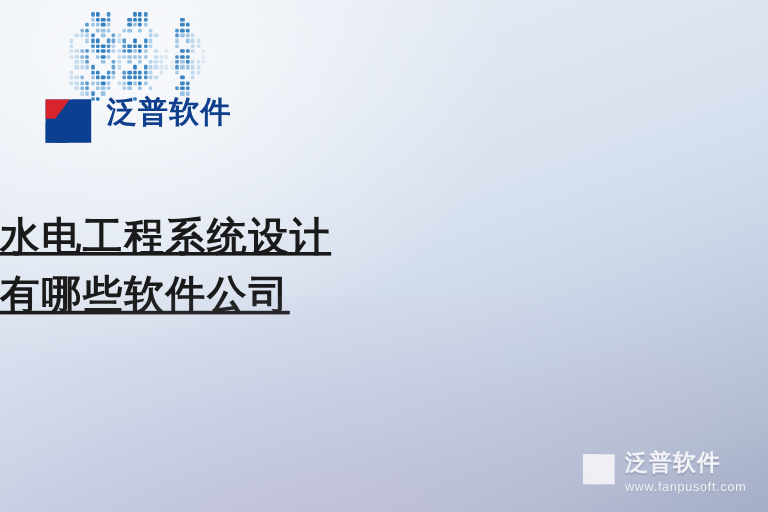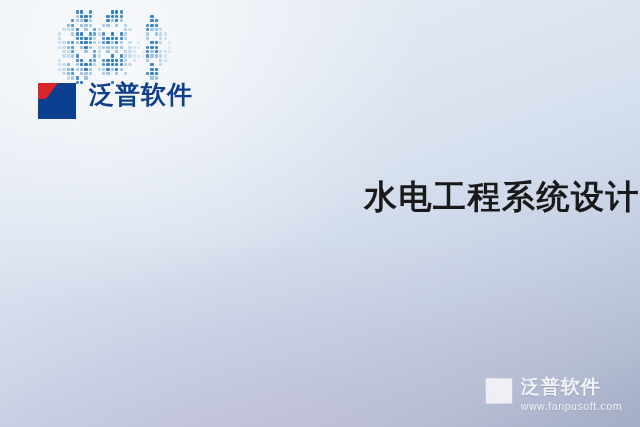--- a/index.html
+++ b/index.html
@@ -105,27 +105,28 @@
     text-align: center;
     width: 118px;
   }
 
   
   .headline {
     position: absolute;
     left: 0;
     top: 172px;
     width: 640px;
-    text-align: right;
+    text-align: left;
     color: #1a1a1a;
     font-family: "Liberation Sans", "DejaVu Sans", sans-serif;
     font-size: 33px;
     font-weight: bold;
     line-height: 49px;
     letter-spacing: 1.5px;
+    text-decoration: underline;
   }
   .headline .line {
     display: block;
     white-space: nowrap;
   }
 
   
   .watermark {
     position: absolute;
     right: 18px;
@@ -409,20 +410,21 @@
         <path d="M4 24 H16 L8 41 H4 Z" fill="#0b3f8f"></path>
       </svg>
     </div>
     <div class="brand-text-wrap">
       <div class="brand-cn">泛普软件</div>
     </div>
   </div>
 
   <div class="headline">
     <span class="line">水电工程系统设计</span>
+    <span class="line">有哪些软件公司</span>
   </div>
 
   <div class="watermark">
     <div class="wm-mark">
       <svg width="32" height="32" viewBox="0 0 46 46" xmlns="http://www.w3.org/2000/svg">
         <path d="M4 5 H42 V41 H4 Z" fill="#ffffff"></path>
         <path d="M9 41 L25 19 H40 L22 41 Z" fill="#ffffff"></path>
         <path d="M4 5 H24 L12 21 H4 Z" fill="#ffffff"></path>
       </svg>
     </div>

